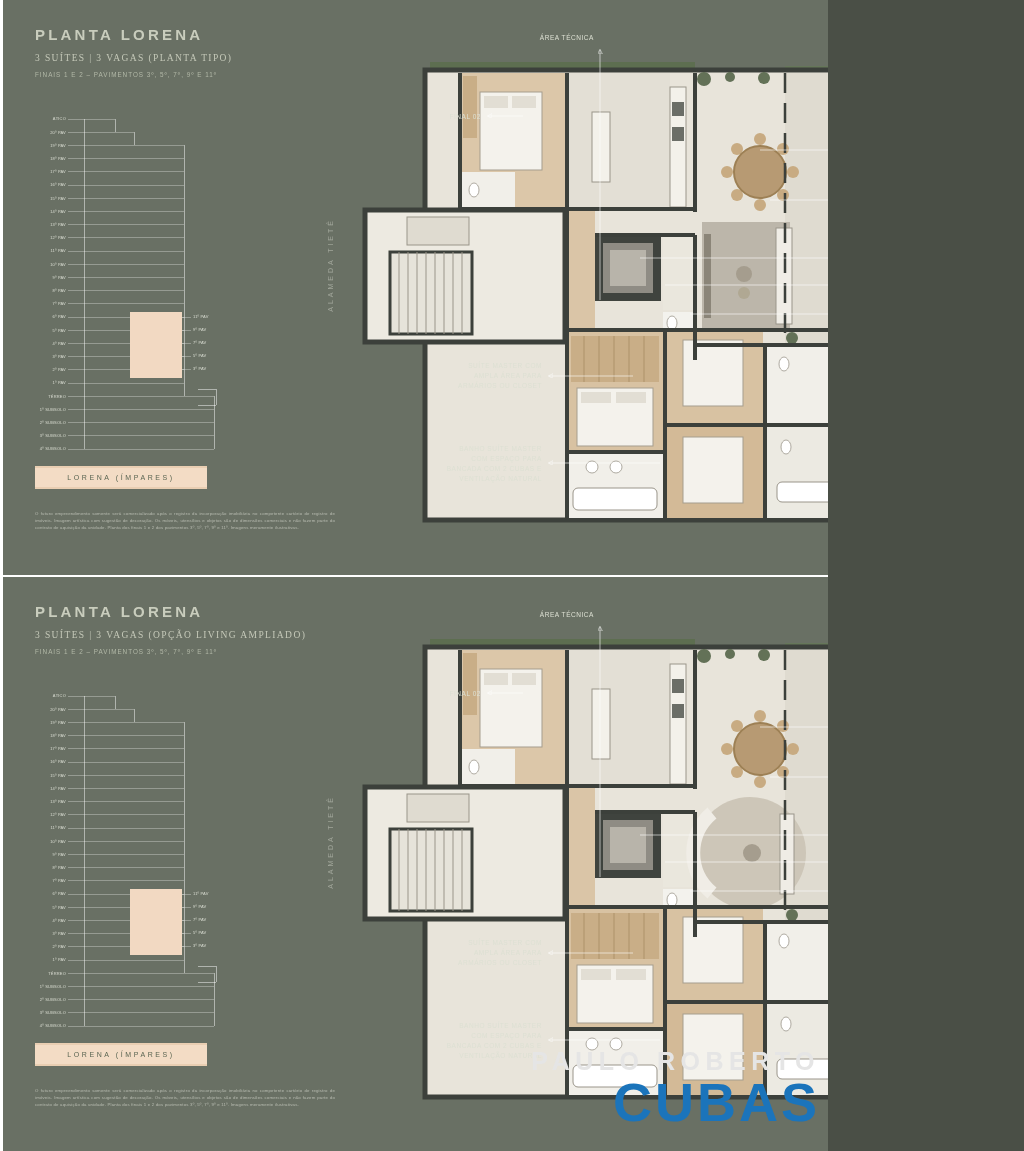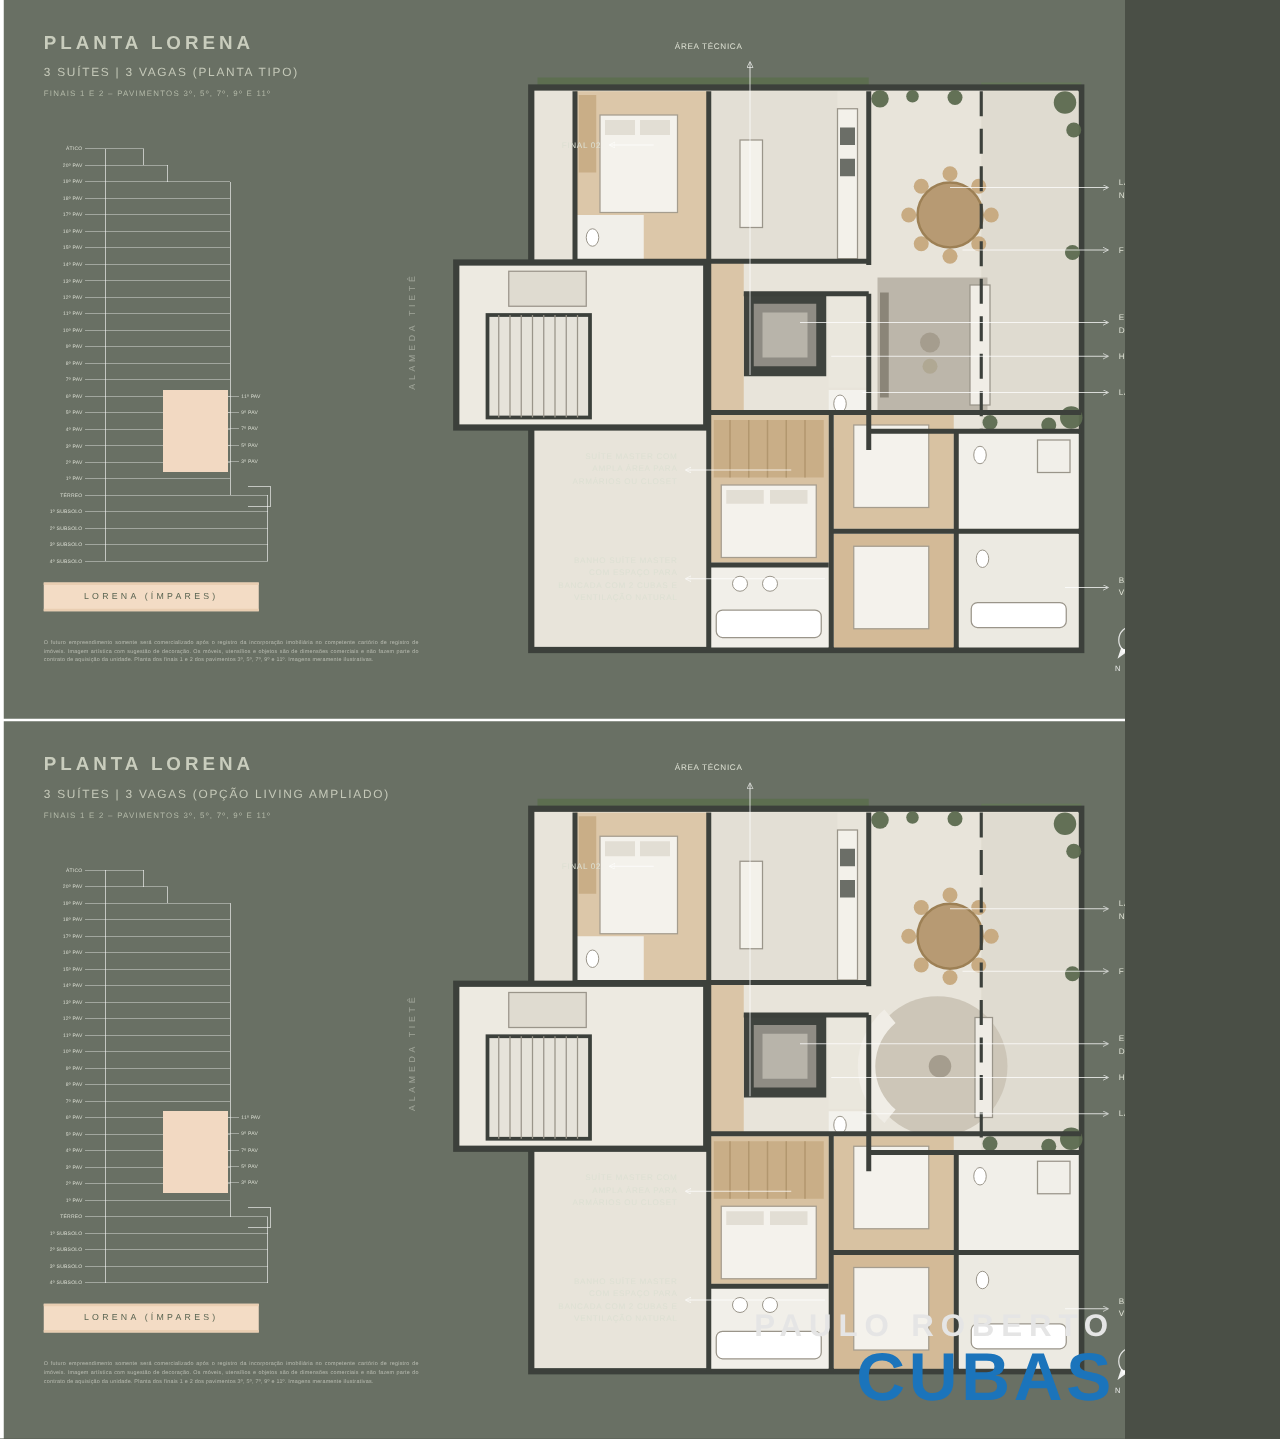--- a/index.html
+++ b/index.html
@@ -1,25 +1,25 @@
 <!DOCTYPE html>
 <html><head>
 <meta charset="utf-8">
 <style>
   html,body{margin:0;padding:0;background:#4a4f46;}
-  #page{position:relative;width:900px;height:1151px;background:#697064;overflow:hidden;
+  #page{position:relative;width:828px;height:1151px;background:#697064;overflow:hidden;
         font-family:"Liberation Sans", sans-serif; -webkit-font-smoothing:antialiased;}
   #page::before{content:'';position:absolute;left:0;top:0;width:3px;height:100%;background:#ffffff;z-index:20;}
   .panel{position:relative;height:575px;background:#697064;overflow:hidden;}
   .panel+.panel{height:574px;border-top:2px solid #ffffff;}
 
   
   .titleblock{position:absolute;left:35px;top:26px;color:#c9cdbd;}
   .title{font-size:15px;letter-spacing:3.2px;font-weight:600;margin:0 0 10px 0;}
-  .subtitle{font-size:9.5px;letter-spacing:1.4px;font-weight:500;margin:0 0 8px 0;color:#c4c8b8;}
+  .subtitle{font-size:9.5px;letter-spacing:1.4px;font-weight:500;margin:0 0 8px 0;color:#c4c8b8;font-family:Liberation Serif, serif;}
   .finais{font-size:6.3px;letter-spacing:1px;color:#b2b8a7;}
 
   
   .elev{position:absolute;left:30px;top:105px;width:215px;height:365px;overflow:visible;}
   .etext{font-size:4px;fill:rgba(233,235,225,.85);letter-spacing:.2px;}
   .eline{stroke:rgba(255,255,255,.5);stroke-width:.6;}
   .evert{stroke:rgba(255,255,255,.6);stroke-width:.8;fill:none;}
 
   
   .banner{position:absolute;left:35px;top:466px;width:172px;height:23px;background:#f3dcc5;

